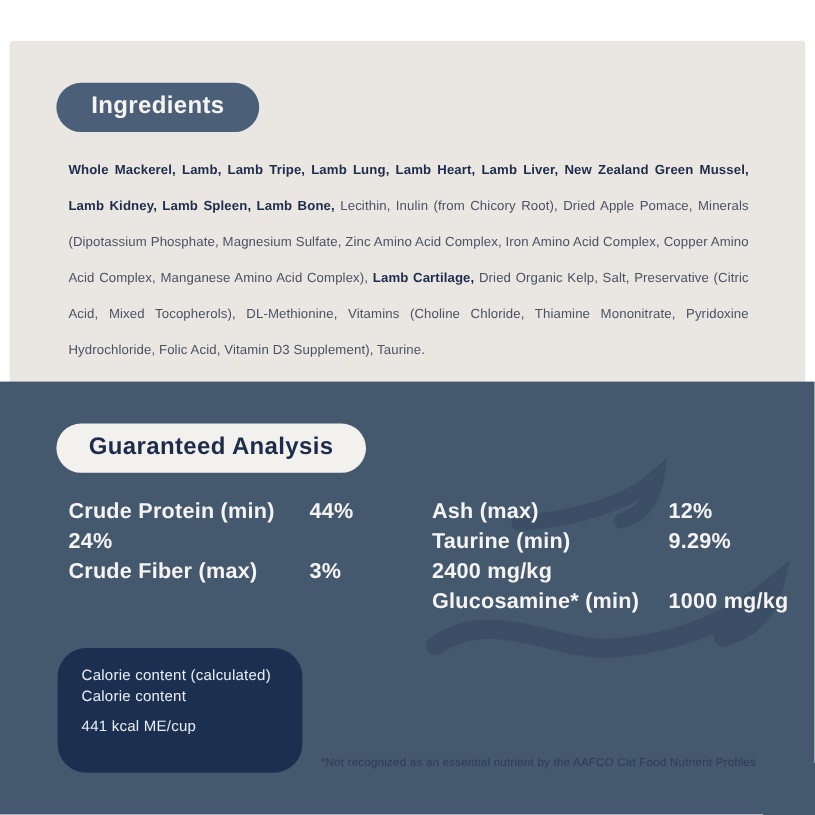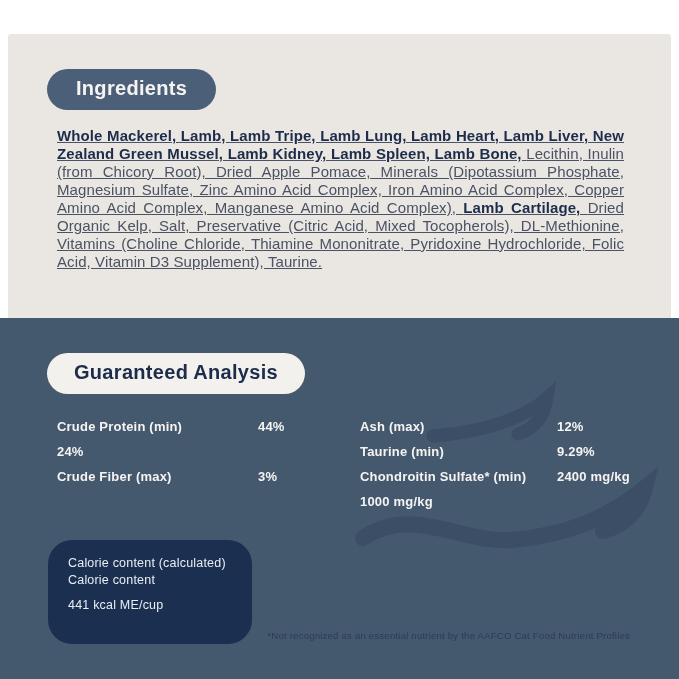--- a/index.html
+++ b/index.html
@@ -30,42 +30,42 @@
   .pill-dark{
     display:inline-block;margin:35px 0 0 39px;
     background:var(--pill_dark);border-radius:22px;
     padding:8px 29px 10px 29px;
   }
   .pill-dark span{
     color:#F6F4F1;font-size:20px;font-weight:bold;letter-spacing:.3px;
   }
   .ingredients-text{
     margin:17px 48px 0 49px;width:567px;
-    font-size:15px;line-height:18px;letter-spacing:.1px;
-    text-align:justify;color:var(--text_body);text-decoration:underline;
+    font-size:11px;line-height:30px;letter-spacing:.1px;
+    text-align:justify;color:var(--text_body);
   }
   .ingredients-text .seg-bold{font-weight:bold;color:var(--text_dark_navy);}
   
   .analysis-panel{
     position:absolute;left:0;top:318px;width:679px;height:361px;
     background:var(--panel_dark);overflow:hidden;
   }
   .wave-decoration{position:absolute;left:350px;top:58px;pointer-events:none;}
   .pill-light{
     display:inline-block;margin:35px 0 0 47px;position:relative;
     background:var(--pill_light);border-radius:22px;
     padding:8px 27px 10px 27px;
     text-align:right;
   }
   .pill-light span{
     color:var(--text_dark_navy);font-size:20px;font-weight:bold;letter-spacing:.3px;
   }
   .ga-table{
     position:absolute;left:57px;top:96px;display:flex;
-    color:var(--text_on_dark);font-size:13px;font-weight:bold;letter-spacing:.2px;
+    color:var(--text_on_dark);font-size:18px;font-weight:bold;letter-spacing:.2px;
   }
   .ga-col{display:flex;flex-direction:column;}
   .ga-col.left{width:303px;}
   .ga-row{display:flex;height:25px;align-items:center;}
   .ga-col.left .ga-label{width:201px;}
   .ga-col.right .ga-label{width:197px;}
   .ga-value{white-space:nowrap;}
   .calorie-box{
     position:absolute;left:48px;top:222px;width:204px;height:104px;
     background:var(--calorie_box);border-radius:24px;
@@ -120,24 +120,24 @@
       <div class="ga-col right">
         <div class="ga-row">
           <span class="ga-label">Ash (max)</span>
           <span class="ga-value">12%</span>
         </div>
         <div class="ga-row">
           <span class="ga-label">Taurine (min)</span>
           <span class="ga-value">9.29%</span>
         </div>
         <div class="ga-row">
-          <span class="ga-label">Chondroitin Sulfate* (min)</span>
           <span class="ga-value">2400 mg/kg</span>
         </div>
         <div class="ga-row">
+          <span class="ga-label">Glucosamine* (min)</span>
           <span class="ga-value">1000 mg/kg</span>
         </div>
       </div>
     </div>
 
     <div class="calorie-box">
       <div>Calorie content (calculated)</div>
       <div>Calorie content</div>
       <div class="calorie-values">
         <div>441 kcal ME/cup</div>

